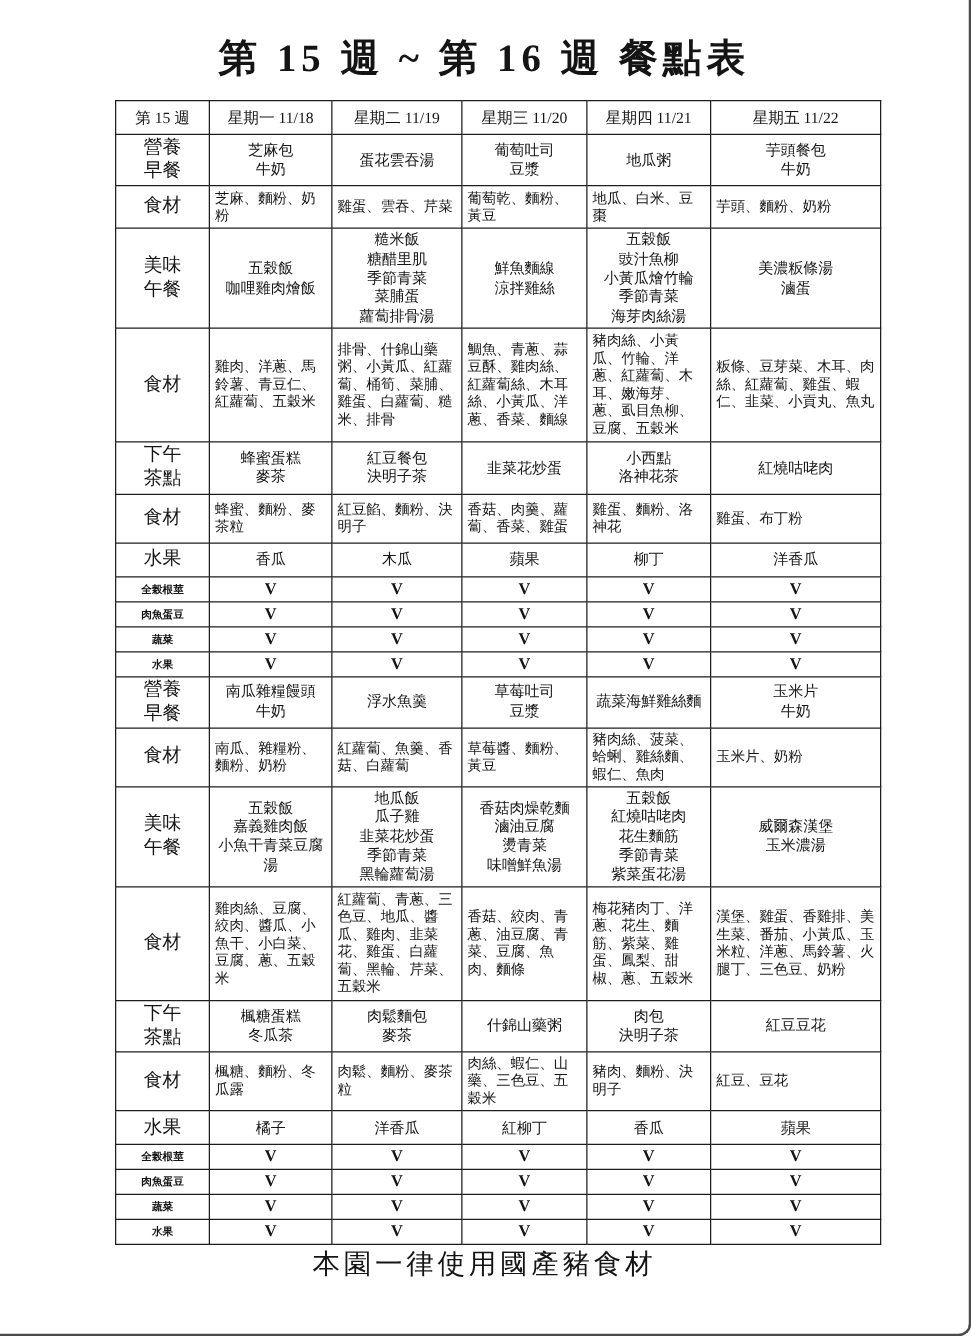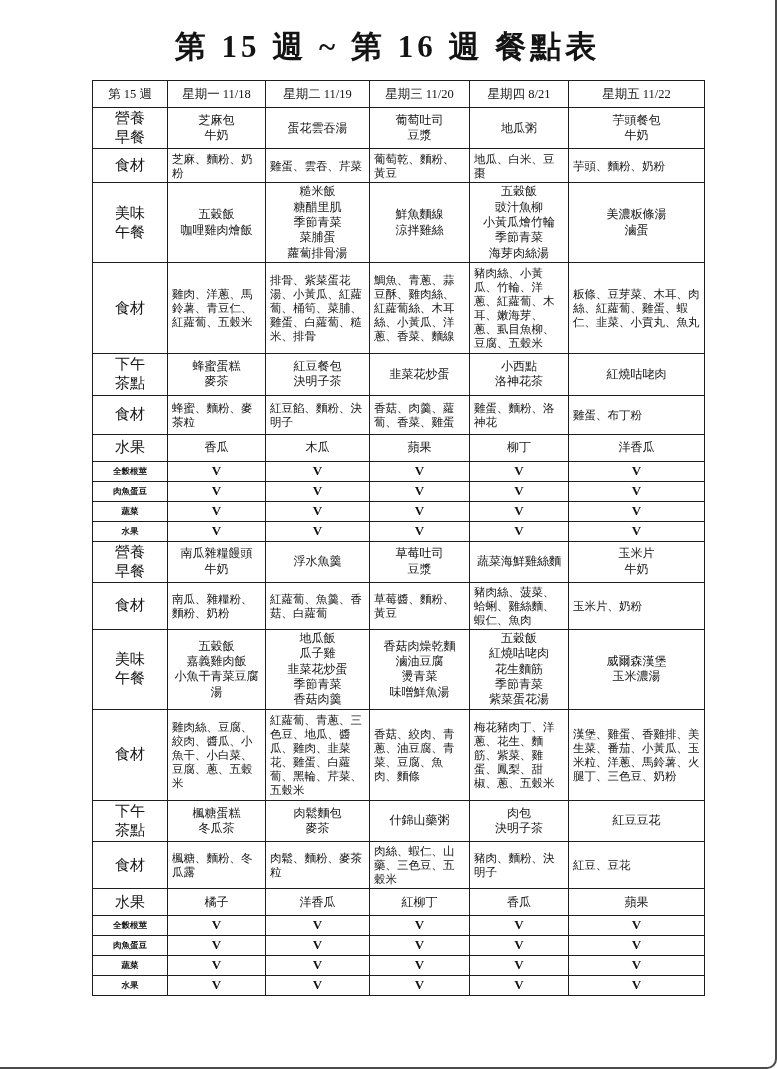--- a/index.html
+++ b/index.html
@@ -55,21 +55,21 @@
       <col style="width:100px">
       <col style="width:99px">
       <col style="width:136px">
     </colgroup>
   <tbody>
         <tr class="row-week-header">
           <th class="label-cell">第 15 週</th>
           <th>星期一 11/18</th>
           <th>星期二 11/19</th>
           <th>星期三 11/20</th>
-          <th>星期四 8/21</th>
+          <th>星期四 11/21</th>
           <th>星期五 11/22</th>
         </tr>
         <tr class="row-breakfast">
           <th class="label-cell">營養
 早餐</th>
           <td>芝麻包
 牛奶</td>
           <td>蛋花雲吞湯</td>
           <td>葡萄吐司
 豆漿</td>
@@ -101,21 +101,21 @@
 豉汁魚柳
 小黃瓜燴竹輪
 季節青菜
 海芽肉絲湯</td>
           <td>美濃粄條湯
 滷蛋</td>
         </tr>
         <tr class="row-lunch_ingredients">
           <th class="label-cell">食材</th>
           <td class="ing">雞肉、洋蔥、馬鈴薯、青豆仁、紅蘿蔔、五穀米</td>
-          <td class="ing">排骨、紫菜蛋花湯、小黃瓜、紅蘿蔔、桶筍、菜脯、雞蛋、白蘿蔔、糙米、排骨</td>
+          <td class="ing">排骨、什錦山藥粥、小黃瓜、紅蘿蔔、桶筍、菜脯、雞蛋、白蘿蔔、糙米、排骨</td>
           <td class="ing">鯛魚、青蔥、蒜豆酥、雞肉絲、紅蘿蔔絲、木耳絲、小黃瓜、洋蔥、香菜、麵線</td>
           <td class="ing">豬肉絲、小黃瓜、竹輪、洋蔥、紅蘿蔔、木耳、嫩海芽、蔥、虱目魚柳、豆腐、五穀米</td>
           <td class="ing">粄條、豆芽菜、木耳、肉絲、紅蘿蔔、雞蛋、蝦仁、韭菜、小貢丸、魚丸</td>
         </tr>
         <tr class="row-tea">
           <th class="label-cell">下午
 茶點</th>
           <td>蜂蜜蛋糕
 麥茶</td>
           <td>紅豆餐包
@@ -198,21 +198,21 @@
         <tr class="row-lunch">
           <th class="label-cell">美味
 午餐</th>
           <td>五穀飯
 嘉義雞肉飯
 小魚干青菜豆腐湯</td>
           <td>地瓜飯
 瓜子雞
 韭菜花炒蛋
 季節青菜
-香菇肉羹</td>
+黑輪蘿蔔湯</td>
           <td>香菇肉燥乾麵
 滷油豆腐
 燙青菜
 味噌鮮魚湯</td>
           <td>五穀飯
 紅燒咕咾肉
 花生麵筋
 季節青菜
 紫菜蛋花湯</td>
           <td>威爾森漢堡
@@ -282,13 +282,14 @@
           <th class="label-cell check-label">水果</th>
           <td class="vmark">V</td>
           <td class="vmark">V</td>
           <td class="vmark">V</td>
           <td class="vmark">V</td>
           <td class="vmark">V</td>
         </tr>
       </tbody>
     </table>
 
+  <div class="footer">本園一律使用國產豬食材</div>
 </div>
 
 </body></html>

